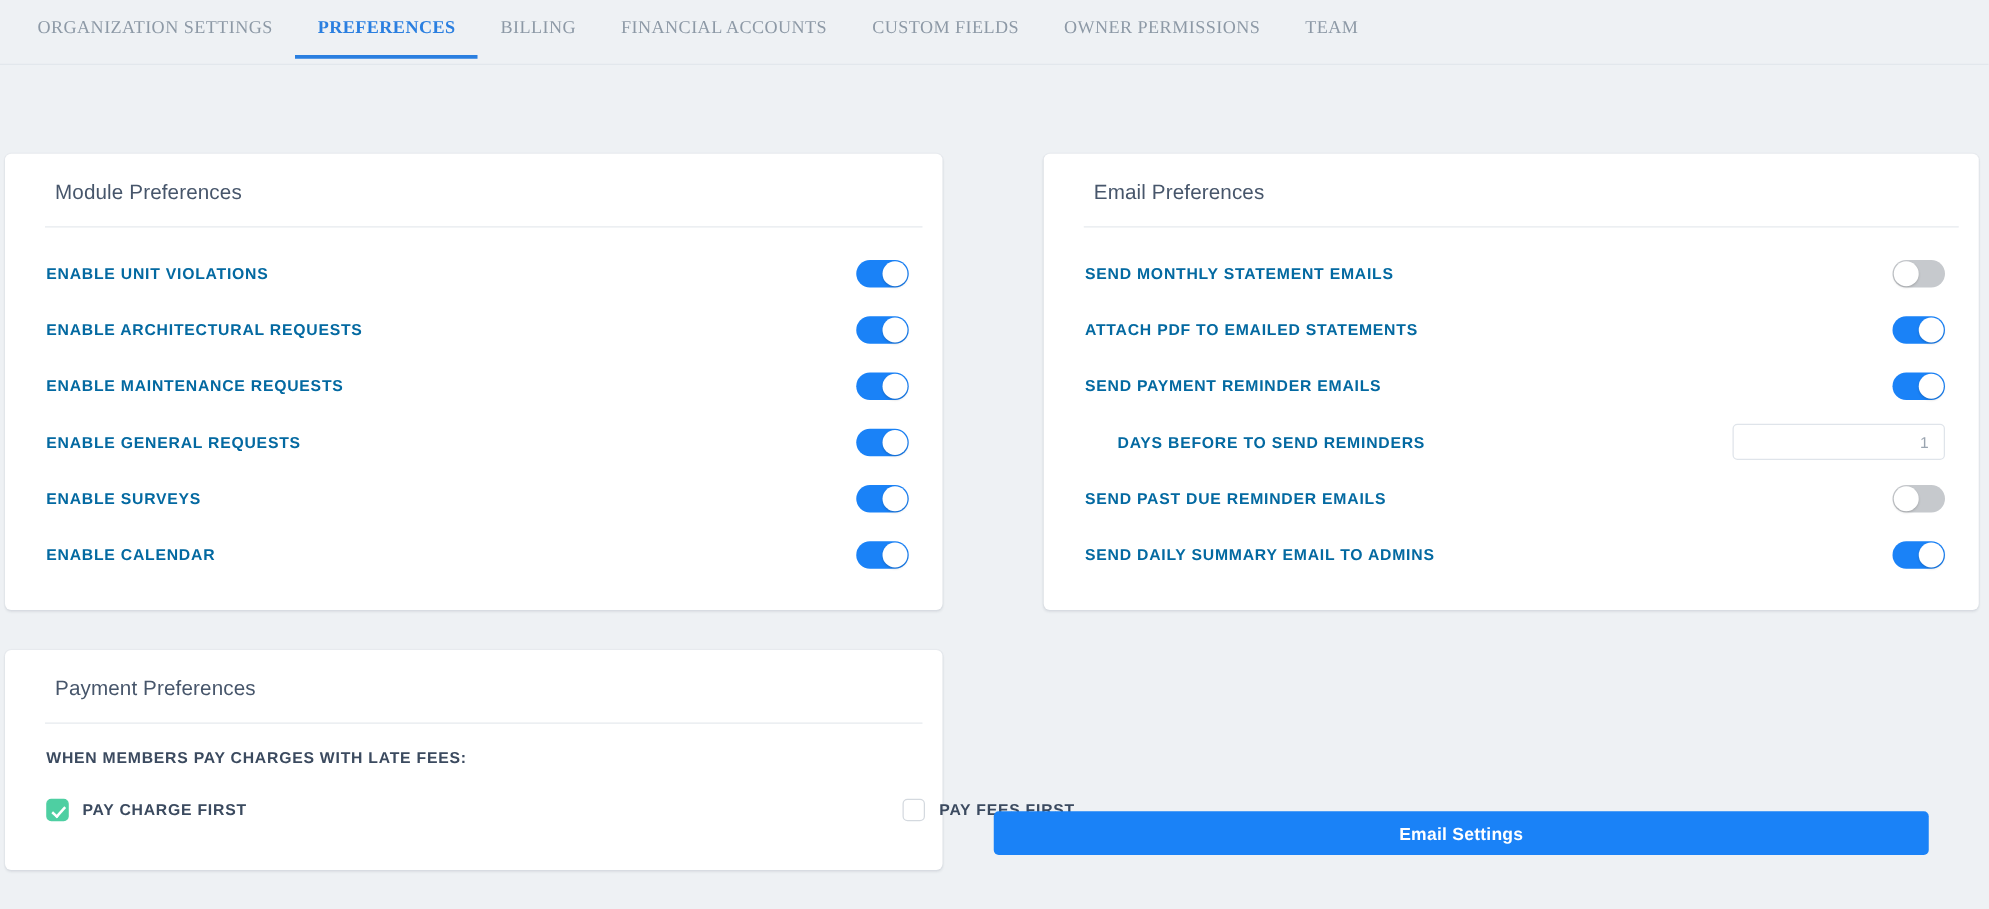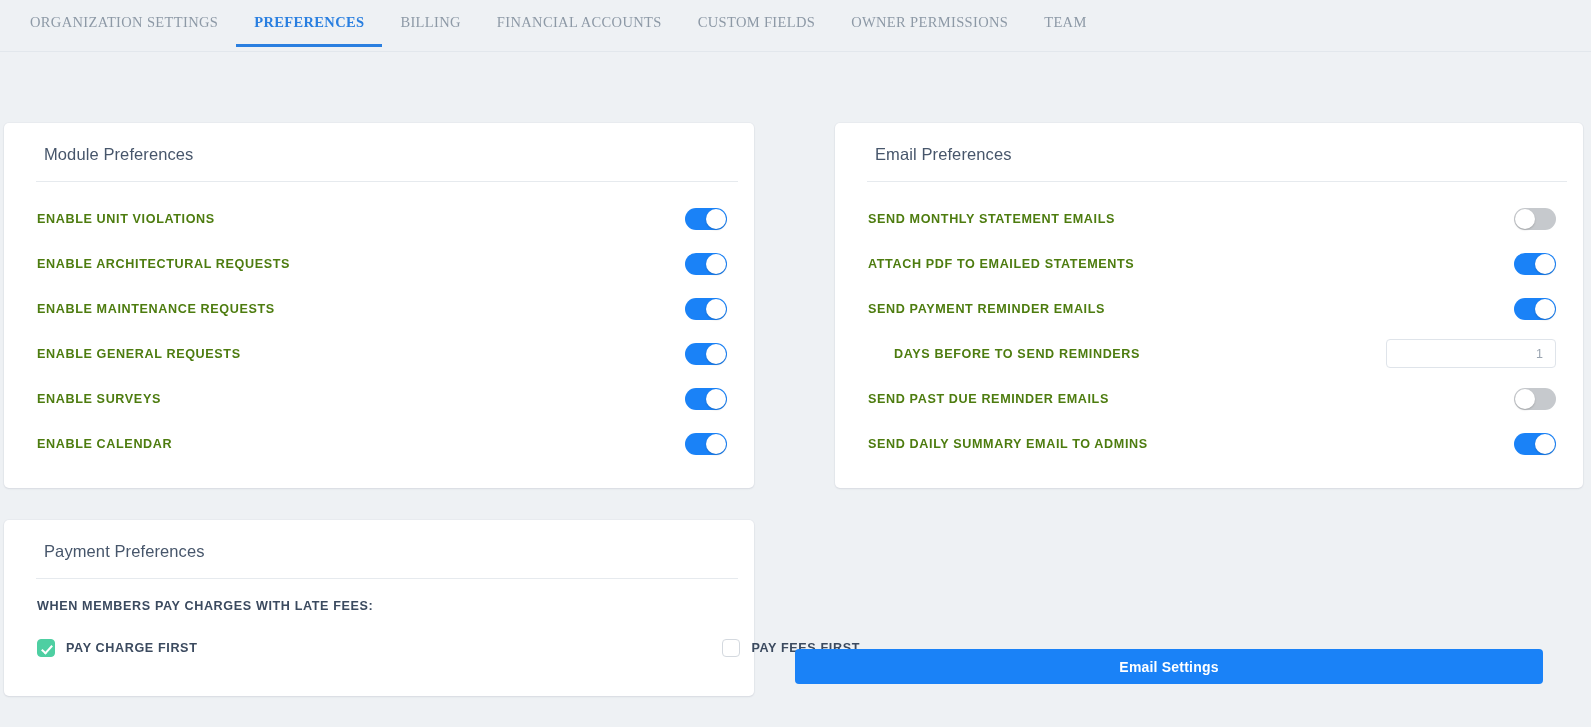--- a/index.html
+++ b/index.html
@@ -85,21 +85,21 @@
   .pref-row {
     display: flex;
     align-items: center;
     height: 45px;
     padding: 0 27px 0 33px;
   }
   .pref-label {
     flex: 1;
     font-size: 12.6px;
     letter-spacing: 0.62px;
-    color: #4d7c0f;
+    color: #0369a1;
     font-weight: 600;
     text-transform: uppercase;
     white-space: nowrap;
   }
   .pref-label.indented { padding-left: 26px; }
 
   
   .toggle {
     position: relative;
     width: 42px;

